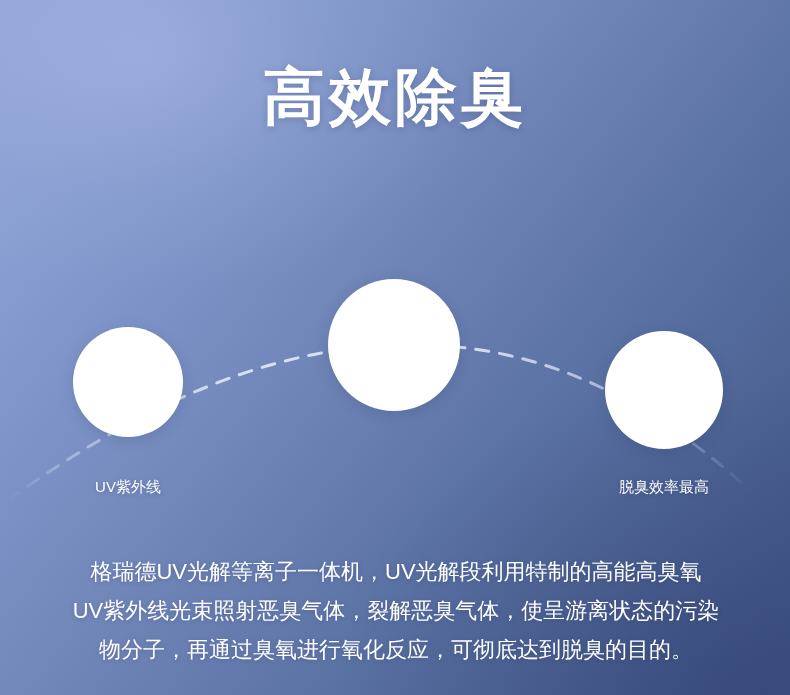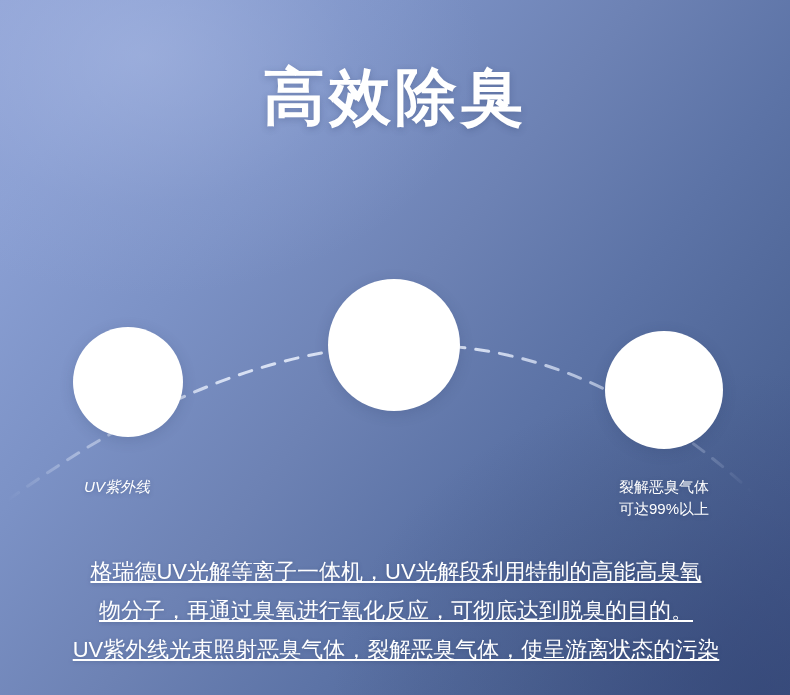--- a/index.html
+++ b/index.html
@@ -95,37 +95,36 @@
   .caption {
     position: absolute;
     color: #ffffff;
     font-size: 15px;
     line-height: 22px;
     font-weight: 400;
     text-align: center;
     text-shadow: 0 1px 4px rgba(45,62,105,0.35);
     white-space: nowrap;
   }
-  .cap-left  { left: 17px;  top: 476px; width: 200px; font-style: italic; }
+  .cap-left  { left: 28px;  top: 476px; width: 200px; }
   .cap-mid   { left: 294px; top: 424px; width: 200px; }
   .cap-right { left: 564px; top: 476px; width: 200px; }
   .cap-line  { display: block; }
 
   
   .paragraph {
     position: absolute;
     left: 40px;
     top: 552px;
     width: 712px;
     color: #ffffff;
     font-size: 22px;
     line-height: 39px;
     text-align: center;
     text-shadow: 0 1px 4px rgba(45,62,105,0.32);
-    text-decoration: underline;
   }
   .para-line { display: block; }
 </style>
 </head>
 <body>
 
 <div id="poster">
 
   <div class="bg-base"></div>
   <div class="bg-glow"></div>
@@ -152,23 +151,22 @@
   <div class="circle c-left"></div>
   <div class="circle c-mid"></div>
   <div class="circle c-right"></div>
 
   <div class="caption cap-left">
     <span class="cap-line">UV紫外线</span>
   </div>
 
 
   <div class="caption cap-right">
-    <span class="cap-line">裂解恶臭气体</span>
-    <span class="cap-line">可达99%以上</span>
+    <span class="cap-line">脱臭效率最高</span>
   </div>
 
   <div class="paragraph">
     <span class="para-line">格瑞德UV光解等离子一体机，UV光解段利用特制的高能高臭氧</span>
+    <span class="para-line">UV紫外线光束照射恶臭气体，裂解恶臭气体，使呈游离状态的污染</span>
     <span class="para-line">物分子，再通过臭氧进行氧化反应，可彻底达到脱臭的目的。</span>
-    <span class="para-line">UV紫外线光束照射恶臭气体，裂解恶臭气体，使呈游离状态的污染</span>
   </div>
 
 </div>
 
 </body></html>

